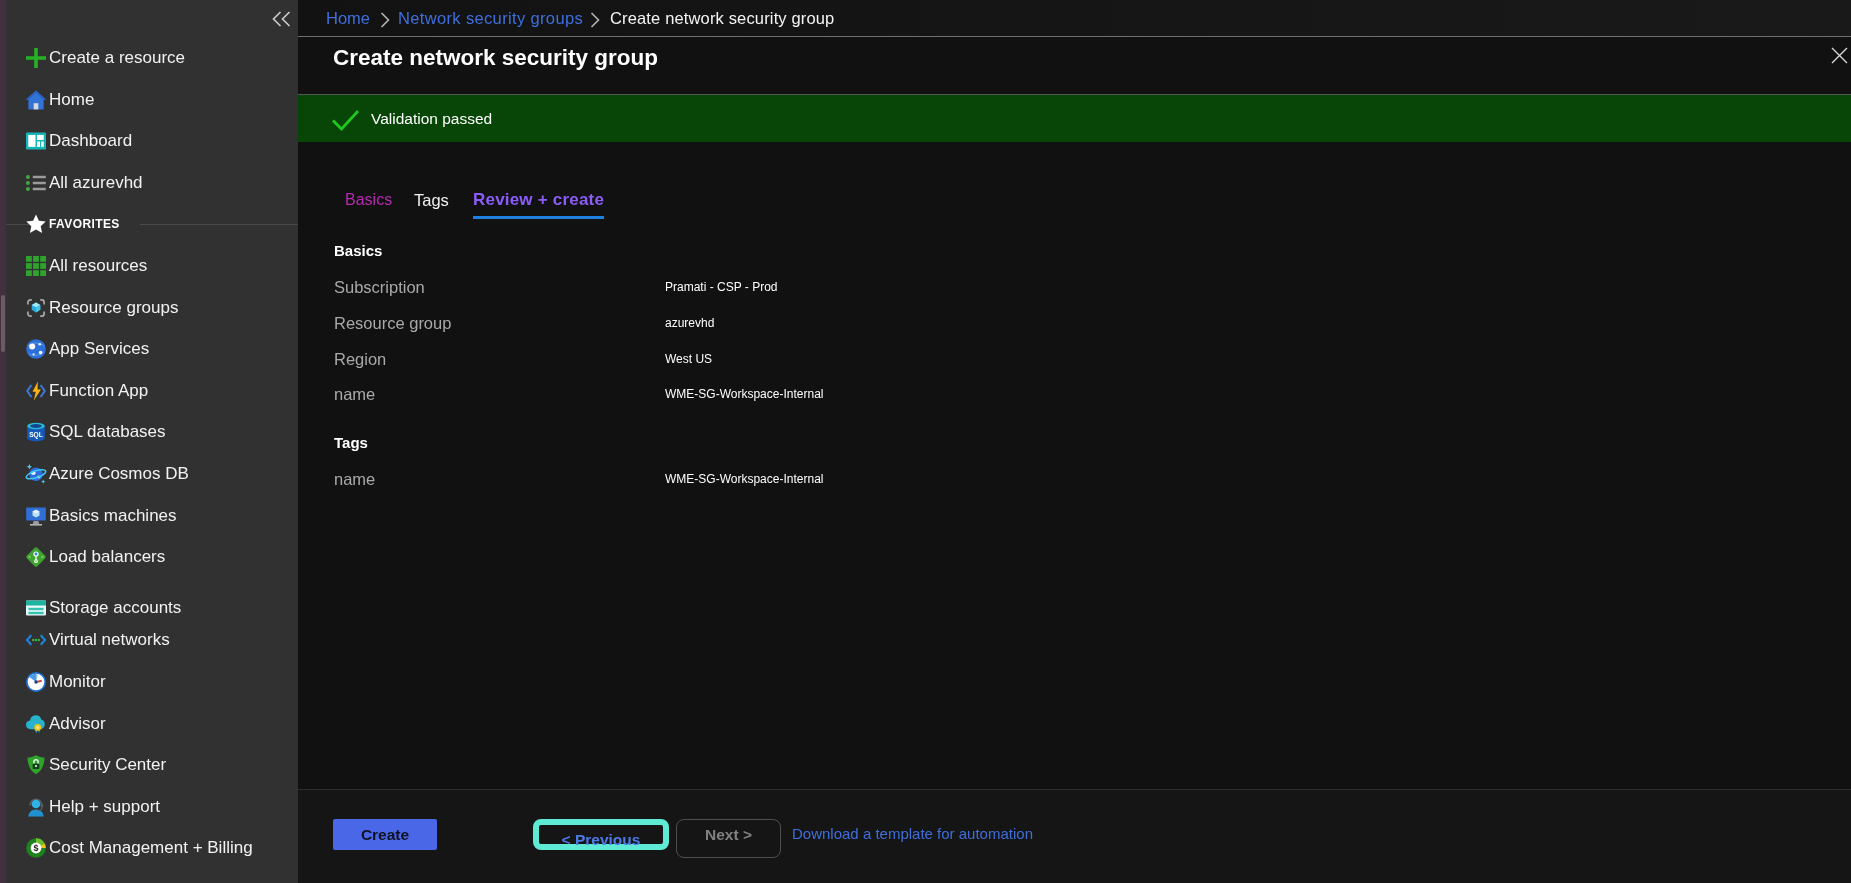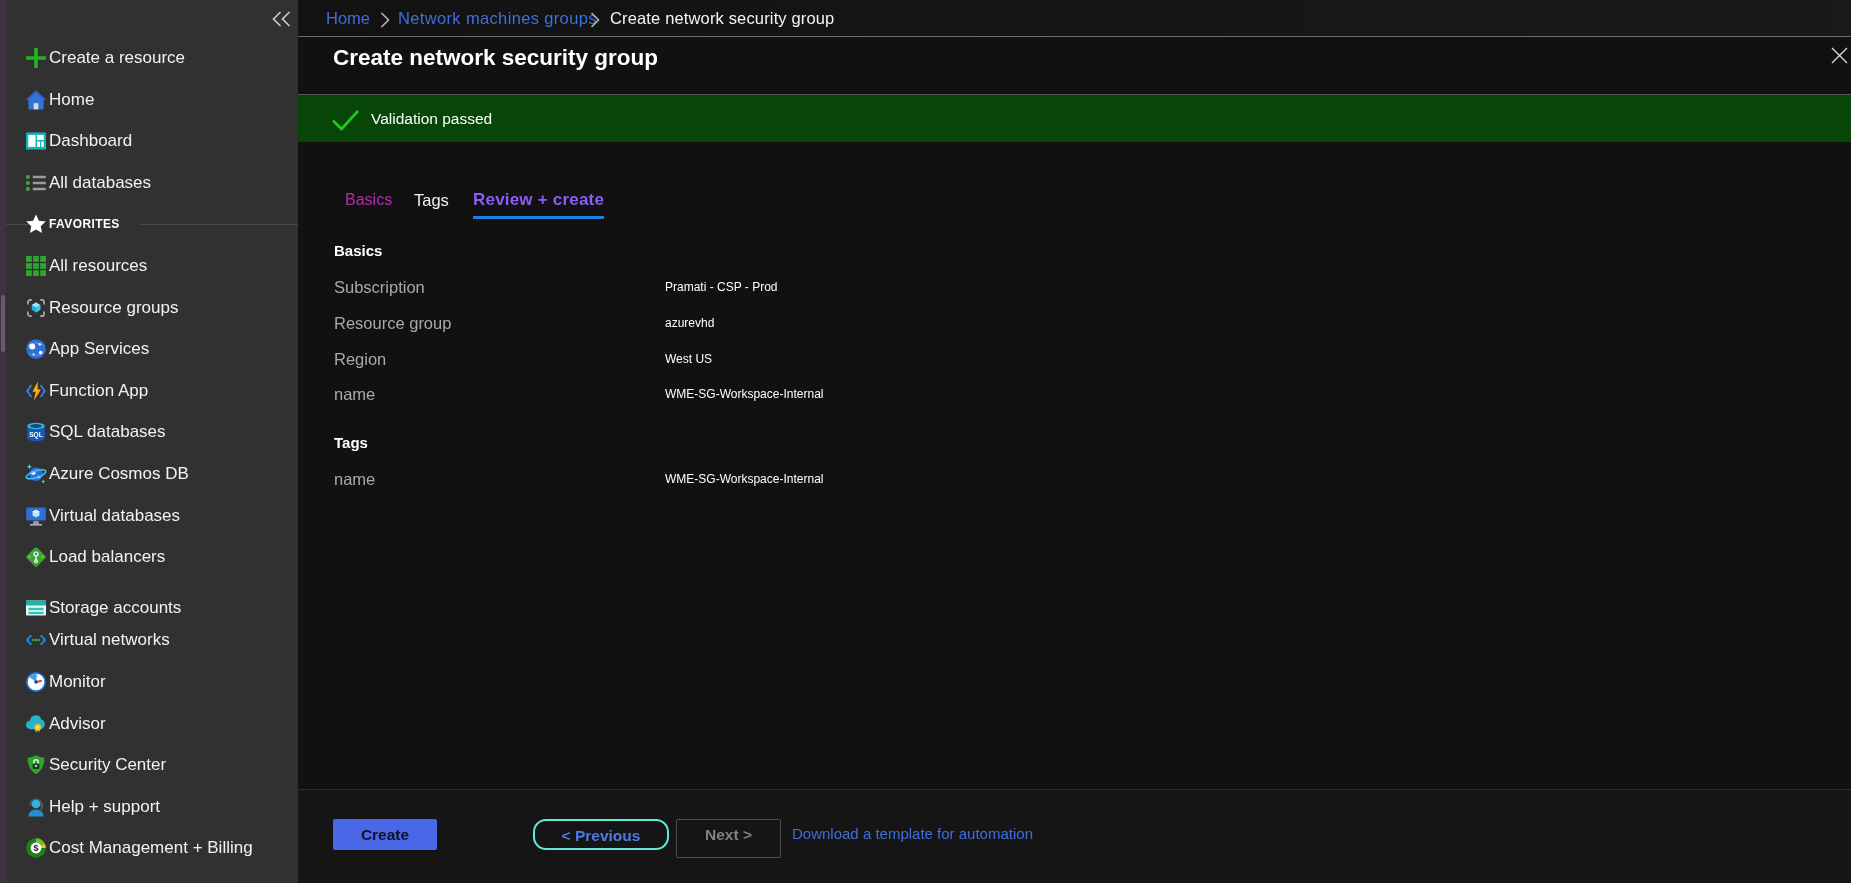--- a/index.html
+++ b/index.html
@@ -25,22 +25,22 @@
 #banner{position:absolute;left:0;top:95px;width:100%;height:47px;background:#074607;}
 #banner svg{position:absolute;left:34px;top:14px;}
 #banner span{position:absolute;left:73px;top:0;line-height:47px;font-size:15.5px;color:#fff;}
 .tab{position:absolute;top:188px;line-height:24px;font-size:16.5px;white-space:nowrap;}
 #tabline{position:absolute;left:175px;top:216px;width:131px;height:3px;background:#1e7fe0;}
 .h2{position:absolute;font-size:15px;font-weight:bold;color:#fff;line-height:20px;white-space:nowrap;}
 .lbl{position:absolute;left:36px;font-size:16.5px;color:#a9a9a9;line-height:22px;white-space:nowrap;}
 .val{position:absolute;left:367px;font-size:12px;color:#fff;line-height:22px;white-space:nowrap;}
 #fsep{position:absolute;left:0;top:789px;width:100%;height:1px;background:#2e2e2e;}
 #btncreate{position:absolute;left:35px;top:819px;width:104px;height:31px;background:#4a67e8;border-radius:2px;color:#10131f;font-size:15.5px;font-weight:bold;text-align:center;line-height:31px;}
-#btnprev{position:absolute;left:235px;top:819px;width:136px;height:31px;border:2px solid #5eead4;border-radius:13px;color:#4d7ae8;font-size:15.5px;font-weight:bold;text-align:center;line-height:29px;}
-#btnnext{position:absolute;left:378px;top:819px;width:105px;height:39px;border:1px solid #4f4f4f;border-radius:2px;color:#828282;font-size:15.5px;font-weight:bold;text-align:center;line-height:29px;}
+#btnprev{position:absolute;left:235px;top:819px;width:136px;height:31px;border:6px solid #5eead4;border-radius:8px;color:#4d7ae8;font-size:15.5px;font-weight:bold;text-align:center;line-height:29px;}
+#btnnext{position:absolute;left:378px;top:819px;width:105px;height:39px;border:1px solid #4f4f4f;border-radius:8px;color:#828282;font-size:15.5px;font-weight:bold;text-align:center;line-height:29px;}
 #dllink{position:absolute;left:494px;top:824px;font-size:15px;color:#3f6edb;line-height:20px;white-space:nowrap;}
 </style>
 </head>
 <body>
 <div id="app">
   <div id="strip">
       <div id="thumb"></div>
     </div>
   <div id="side">
     <div id="collapse"><svg width="20" height="16" viewBox="0 0 20 16">
@@ -76,21 +76,21 @@
         <svg width="22" height="22" viewBox="0 0 22 22">
           <g stroke="#9c9c9c" stroke-width="2.4">
             <path d="M7.8 5h13M7.8 11h13M7.8 17h13"></path>
           </g>
           <g fill="#46a546">
             <circle cx="2.9" cy="5" r="2"></circle>
             <circle cx="2.9" cy="11" r="2"></circle>
             <circle cx="2.9" cy="17" r="2"></circle>
           </g>
         </svg>
-        <span>All databases</span>
+        <span>All azurevhd</span>
       </div>
     <div class="mi fav" style="top:209.4px">
         <svg width="22" height="22" viewBox="0 0 22 22">
           <path d="M11 1.6l2.9 6.2 6.8.8-5 4.6 1.4 6.7L11 16.5l-6.1 3.4 1.4-6.7-5-4.6 6.8-.8z" fill="#fff"></path>
         </svg>
         <span>FAVORITES</span>
       </div>
     <div class="mi" style="top:251px">
         <svg width="22" height="22" viewBox="0 0 22 22">
           <g fill="#2ea32e">
@@ -157,21 +157,21 @@
         <span>Azure Cosmos DB</span>
       </div>
     <div class="mi" style="top:500.6px">
         <svg width="22" height="22" viewBox="0 0 22 22">
           <rect x="1.2" y="2.4" width="19.6" height="13.2" rx="0.8" fill="#306fd6"></rect>
           <path d="M11 4.8l3.5 1.8v3.8L11 12.4 7.5 10.4V6.6Z" fill="#b8e3fa"></path>
           <path d="M11 4.8l3.5 1.8L11 8.5 7.5 6.6Z" fill="#e6f5fd"></path>
           <path d="M13.4 16h-4.8l-.8 3h6.4Z" fill="#9a9a9a"></path>
           <rect x="5" y="19" width="12" height="1.6" fill="#b0b0b0"></rect>
         </svg>
-        <span>Virtual databases</span>
+        <span>Basics machines</span>
       </div>
     <div class="mi" style="top:542.2px">
         <svg width="22" height="22" viewBox="0 0 22 22">
           <rect x="3.6" y="3.6" width="14.8" height="14.8" rx="1.8" transform="rotate(45 11 11)" fill="#3da432"></rect>
           <path d="M3.2 11l2.2-1.6v3.2Z" fill="#8fd857"></path>
           <path d="M18.8 11l-2.2-1.6v3.2Z" fill="#8fd857"></path>
           <path d="M11 10v4.2" stroke="#fff" stroke-width="1.2"></path>
           <circle cx="11" cy="8" r="2.6" fill="#fff"></circle>
           <circle cx="11" cy="8" r="1.4" fill="#2b7fd4"></circle>
           <circle cx="11" cy="15.2" r="1.9" fill="#fff"></circle>
@@ -246,21 +246,21 @@
         </svg>
         <span>Cost Management + Billing</span>
       </div>
   </div>
   <div id="content">
     <div id="crumb">
       <span class="bc bl" style="left:28px">Home</span>
       <svg style="position:absolute;left:82px;top:12px" width="10" height="16" viewBox="0 0 10 16">
           <path d="M1.5 1 8.5 8 1.5 15" fill="none" stroke="#b5b5b5" stroke-width="1.6"></path>
         </svg>
-      <span class="bc bl" style="left:100px;letter-spacing:0.35px;">Network machines groups</span>
+      <span class="bc bl" style="left:100px;letter-spacing:0.35px;">Network security groups</span>
       <svg style="position:absolute;left:292px;top:12px" width="10" height="16" viewBox="0 0 10 16">
           <path d="M1.5 1 8.5 8 1.5 15" fill="none" stroke="#b5b5b5" stroke-width="1.6"></path>
         </svg>
       <span class="bc bw" style="left:312px;letter-spacing:0.15px;">Create network security group</span>
     </div>
     <div id="title">Create network security group</div>
     <svg id="closex" width="17" height="17" viewBox="0 0 17 17">
         <path d="M1 1 L16 16 M16 1 L1 16" stroke="#d8d8d8" stroke-width="1.4"></path>
       </svg>
     <div id="tsep"></div>

